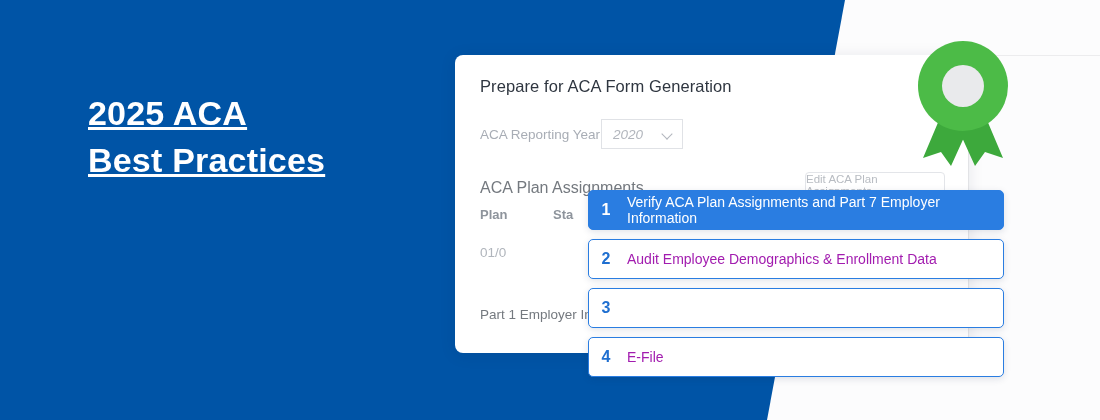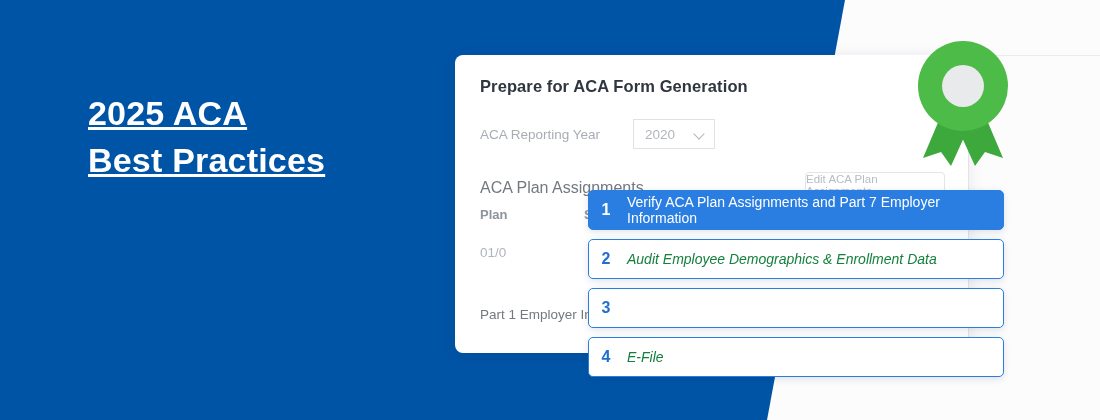--- a/index.html
+++ b/index.html
@@ -73,47 +73,48 @@
     height: 298px;
     background: #ffffff;
     border-radius: 8px 0 0 8px;
     box-shadow: 0 2px 16px rgba(20,30,60,0.10);
   }
   .card-title {
     position: absolute;
     left: 25px;
     top: 22px;
     font-size: 16.5px;
-    font-weight: bold;
+    font-weight: normal;
     color: #2f3640;
     letter-spacing: 0.1px;
   }
   .field-row {
     position: absolute;
     left: 25px;
     top: 64px;
     display: flex;
     align-items: center;
-    gap: 33px;
+    gap: 1px;
   }
   .field-label {
     font-size: 13.5px;
     color: #a8adb5;
   }
   .select-box {
     width: 82px;
     height: 30px;
     border: 1px solid #e0e2e6;
     border-radius: 0;
     background: #fff;
     display: flex;
     align-items: center;
     justify-content: space-between;
     padding: 0 9px 0 11px;
     box-sizing: border-box;
+    font-style: italic;
   }
   .select-value {
     font-size: 13.5px;
     color: #b2b6bd;
   }
   .chev {
     width: 11px;
     height: 11px;
     position: relative;
   }
@@ -165,21 +166,21 @@
     color: #8e949c;
     font-weight: bold;
   }
   .tbl-row {
     display: flex;
     margin-top: 22px;
     font-size: 13.5px;
     color: #b0b5bc;
     line-height: 1.32;
   }
-  .c-plan { width: 104px; }
+  .c-plan { width: 73px; }
   .c-start { width: 110px; }
 
   .part1-label {
     position: absolute;
     left: 25px;
     top: 252px;
     font-size: 13.5px;
     color: #74797f;
     white-space: nowrap;
   }
@@ -215,21 +216,21 @@
     font-weight: bold;
     flex: 0 0 auto;
   }
   .step.active .step-num { color: #ffffff; }
   .step.idle   .step-num { color: #1f6fd0; }
   .step-label {
     font-size: 14px;
     padding-left: 4px;
   }
   .step.active .step-label { color: #ffffff; }
-  .step.idle   .step-label { color: #15803d; font-style: italic; }
+  .step.idle   .step-label { color: #a21caf; }
 
   
   .badge {
     position: absolute;
     left: 915px;
     top: 38px;
     width: 96px;
     height: 130px;
   }
   .badge svg { display: block; }

